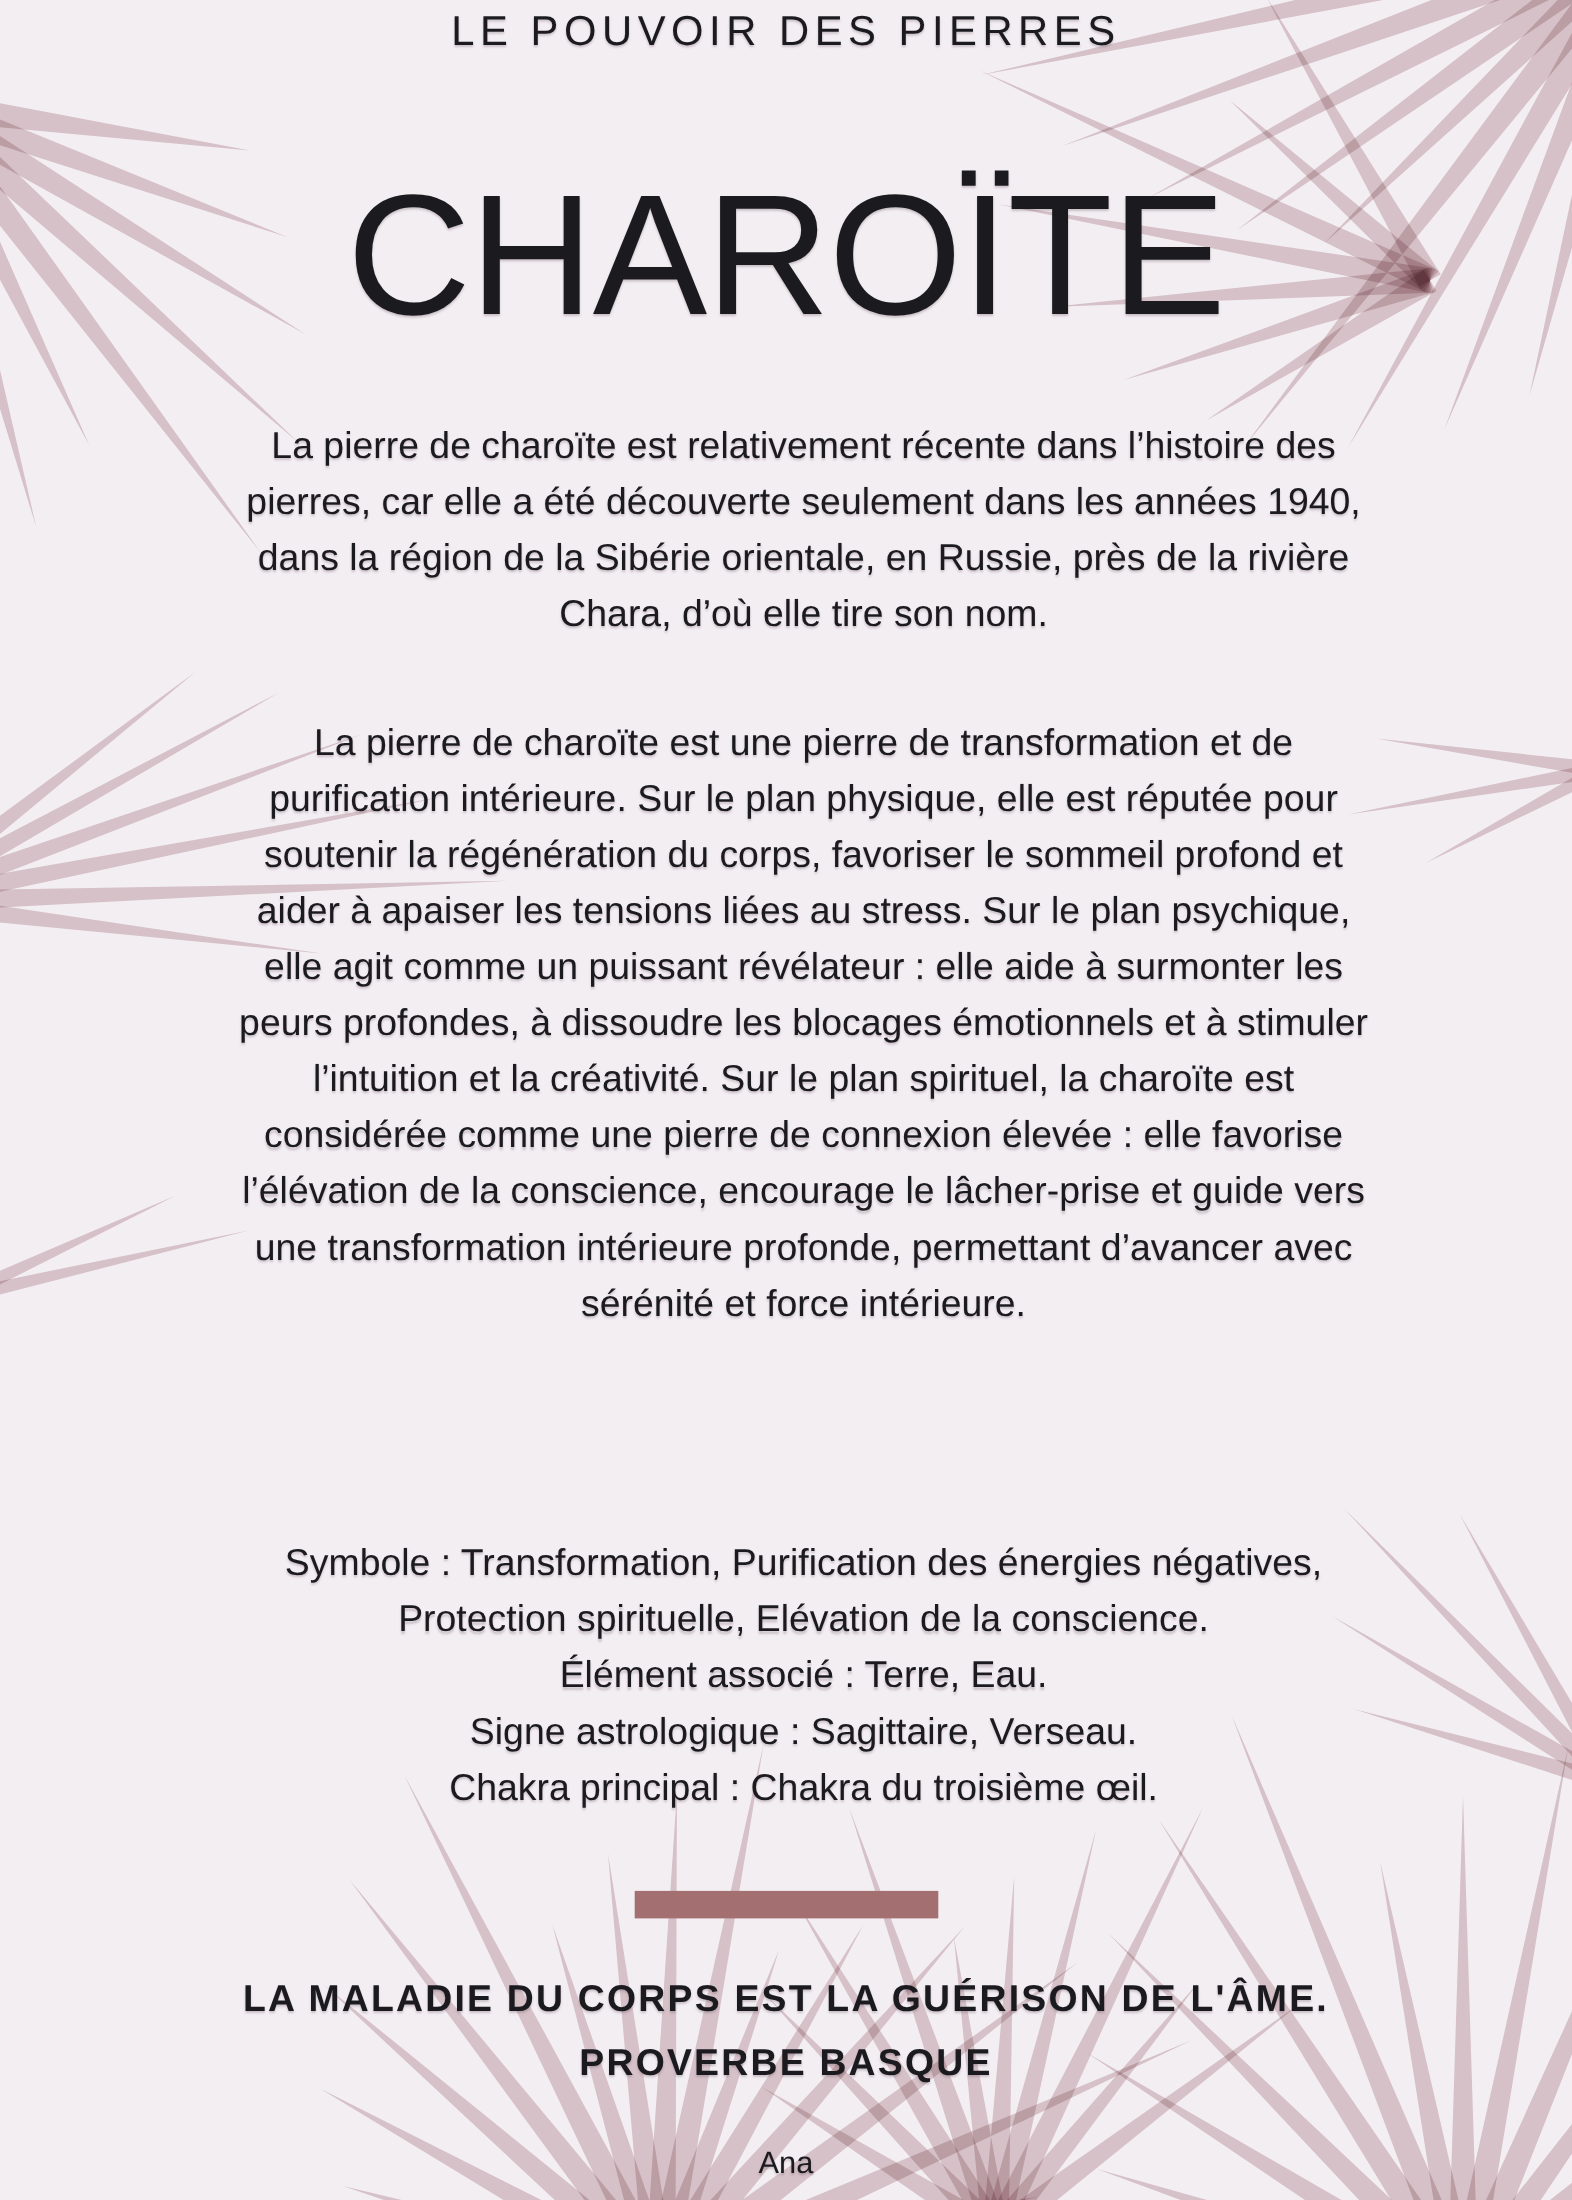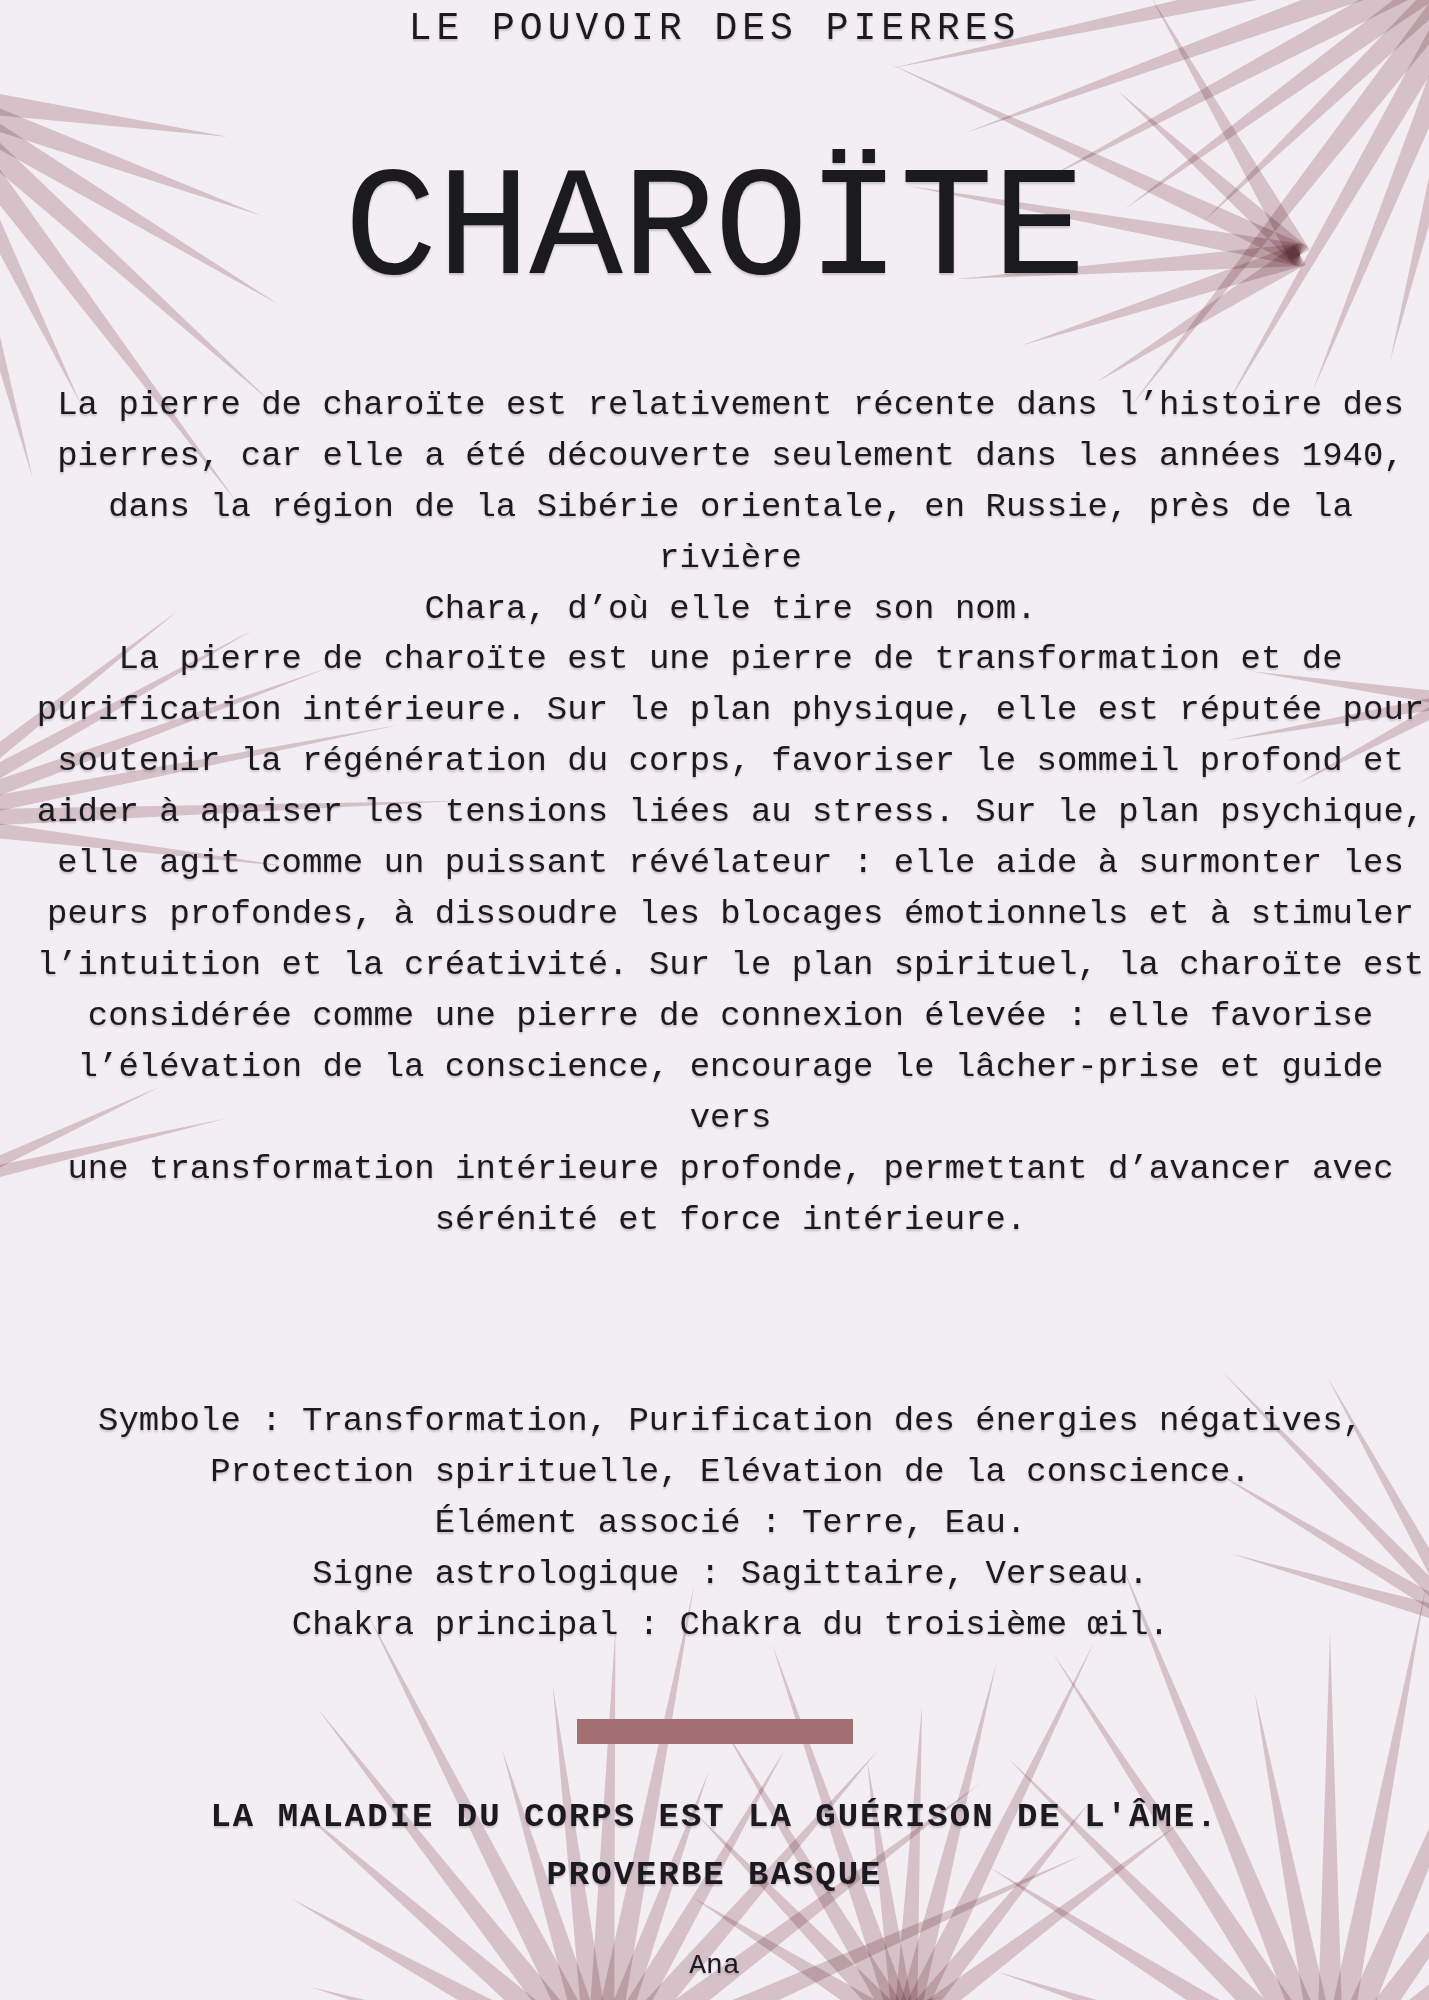--- a/index.html
+++ b/index.html
@@ -2,38 +2,38 @@
 <html><head>
 <meta charset="utf-8">
 <style>
   html, body { margin: 0; padding: 0; background: #f3eef2; }
   #poster {
     position: relative;
     width: 1429px;
     height: 2000px;
     background: #f3eef2;
     overflow: hidden;
-    font-family: Liberation Mono, monospace;
+    font-family: Liberation Sans, sans-serif;
     color: #1b1a1e;
   }
   svg.leaves { position: absolute; left: 0; top: 0; width: 1429px; height: 2000px; }
   .spike { fill: #d9c4c8; opacity: 0.82; mix-blend-mode: multiply; }
   .txt {
     position: absolute;
     left: 0; right: 0;
     margin: 0;
     text-align: center;
     white-space: pre-line;
     text-shadow: 0 2px 2px rgba(84,60,70,0.25);
   }
   .kicker   { top: 5px;    font-size: 38px; line-height: 48px; letter-spacing: 5px; }
   .title    { top: 148px;  font-size: 156px; line-height: 168px; letter-spacing: -1px; font-weight: 400; }
   .body     { font-size: 34px; line-height: 51px; padding-left: 32px; }
   .p1       { top: 380px; }
-  .p2       { top: 634px; }
+  .p2       { top: 650px; }
   .p3       { top: 1240px; }
   .attrs    { top: 1396px; }
   .divider  {
     position: absolute;
     left: 577px; top: 1719px;
     width: 276px; height: 25px;
     background: #a36f70;
   }
   .quote    { top: 1789px; font-size: 34px; line-height: 56px; font-weight: bold; letter-spacing: 2px; }
   .attribution { top: 1847px; }

